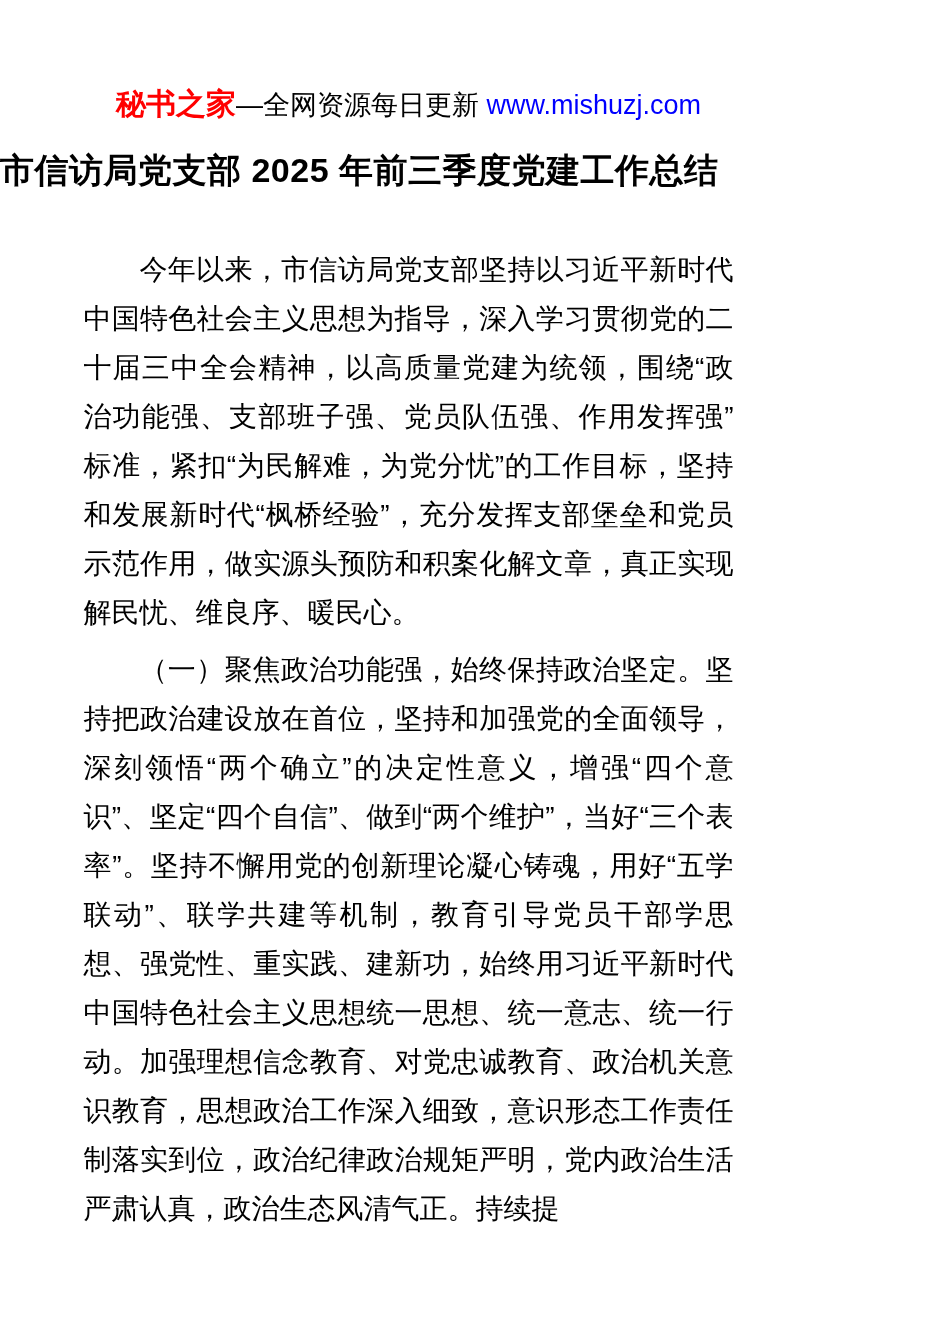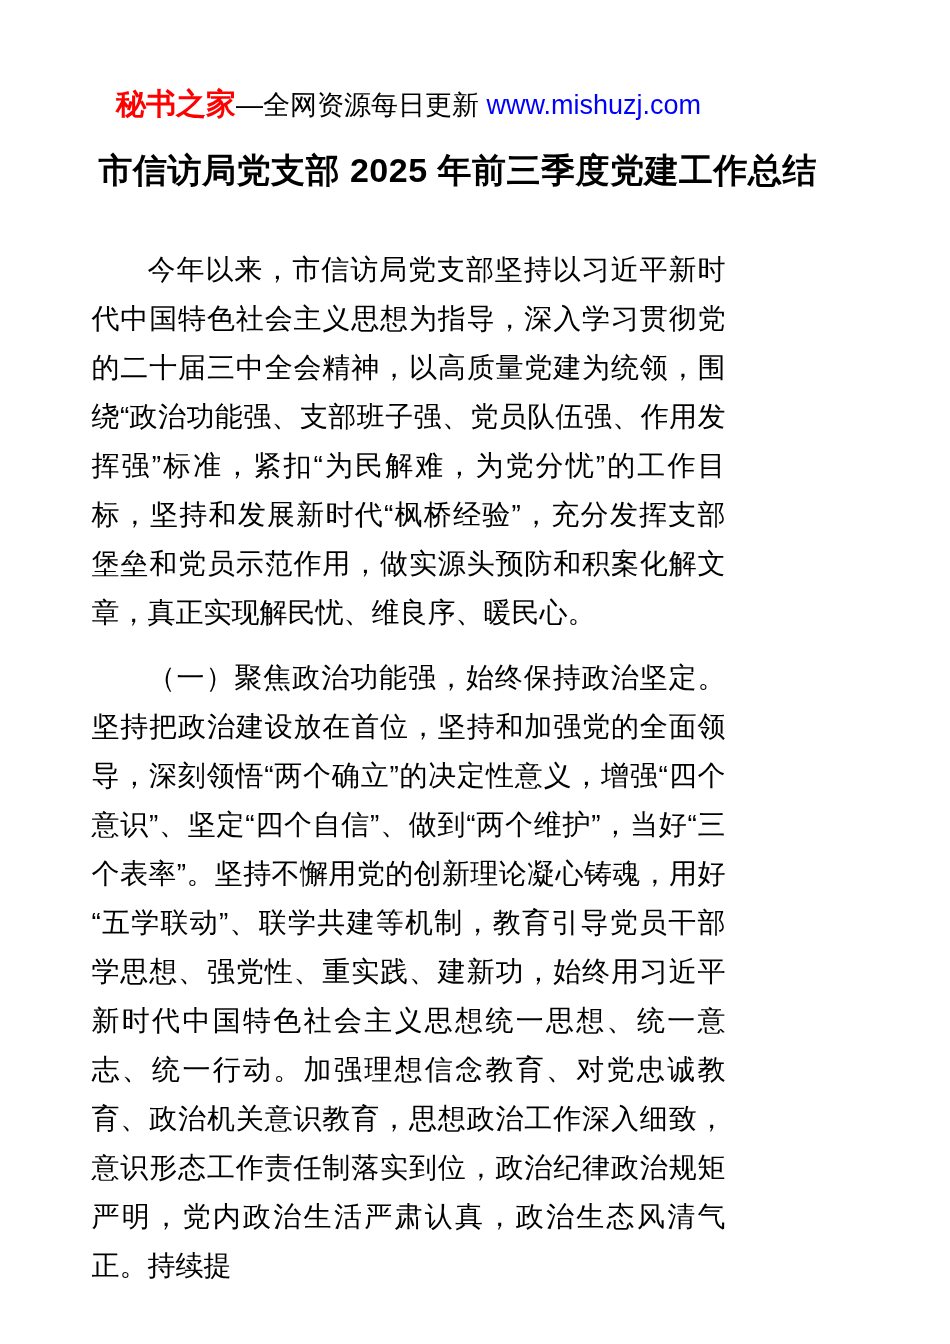--- a/index.html
+++ b/index.html
@@ -33,37 +33,37 @@
     color: #000000;
     font-weight: normal;
   }
   .site-url {
     color: #0000ff;
     font-weight: normal;
   }
   
   .doc-title {
     margin: 22px 0 0 0;
-    text-align: right;
+    text-align: left;
     font-size: 34px;
     line-height: 46px;
     font-weight: 600;
     letter-spacing: 0.5px;
   }
   
   .doc-body {
     width: 666px;
     margin: 52px auto 0 auto;
     font-size: 28px;
     line-height: 49px;
     text-align: justify;
     text-justify: inter-ideograph;
   }
   .doc-body p {
-    margin: 16px;
+    margin: 8px;
     padding: 0;
     text-indent: 2em;
   }
 </style>
 </head>
 <body>
 
 <div class="page">
 
   <div class="site-header">

